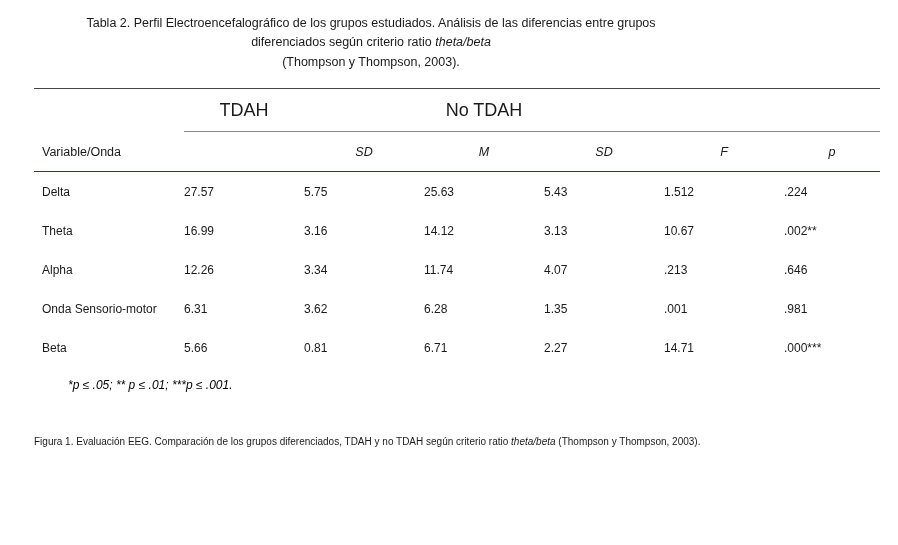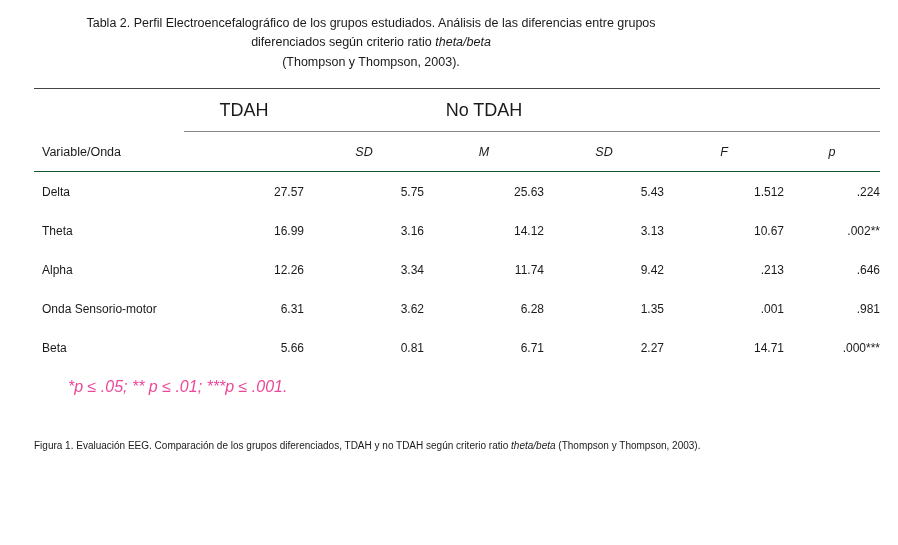--- a/index.html
+++ b/index.html
@@ -57,39 +57,39 @@
     font-style: italic;
     font-size: 12.5px;
   }
   .sub-header td.varlabel {
     text-align: left;
     font-style: normal;
     padding-left: 8px;
   }
   tbody td {
     padding: 13px 0 12px 0;
-    text-align: right;
+    text-align: left;
     font-size: 12px;
     vertical-align: top;
   }
   tbody td.varname {
     text-align: left;
     padding-left: 8px;
   }
   tbody tr.last td {
     border-bottom: 1.5px solid #444;
   }
   .footnote {
     width: 846px;
     margin: 11px auto 0 auto;
-    font-size: 16px;
+    font-size: 12px;
     font-style: italic;
     padding-left: 34px;
     box-sizing: border-box;
-    color: #ec4899;
+    color: #000000;
   }
   .caption-bottom {
     width: 846px;
     margin: 42px auto 0 auto;
     font-size: 10px;
     line-height: 1.5;
     color: #1a1a1a;
   }
   .caption-bottom .ital {
     font-style: italic;
@@ -152,21 +152,21 @@
         <td>14.12</td>
         <td>3.13</td>
         <td>10.67</td>
         <td>.002**</td>
       </tr>
       <tr>
         <td class="varname">Alpha</td>
         <td>12.26</td>
         <td>3.34</td>
         <td>11.74</td>
-        <td>9.42</td>
+        <td>4.07</td>
         <td>.213</td>
         <td>.646</td>
       </tr>
       <tr>
         <td class="varname">Onda Sensorio-motor</td>
         <td>6.31</td>
         <td>3.62</td>
         <td>6.28</td>
         <td>1.35</td>
         <td>.001</td>

